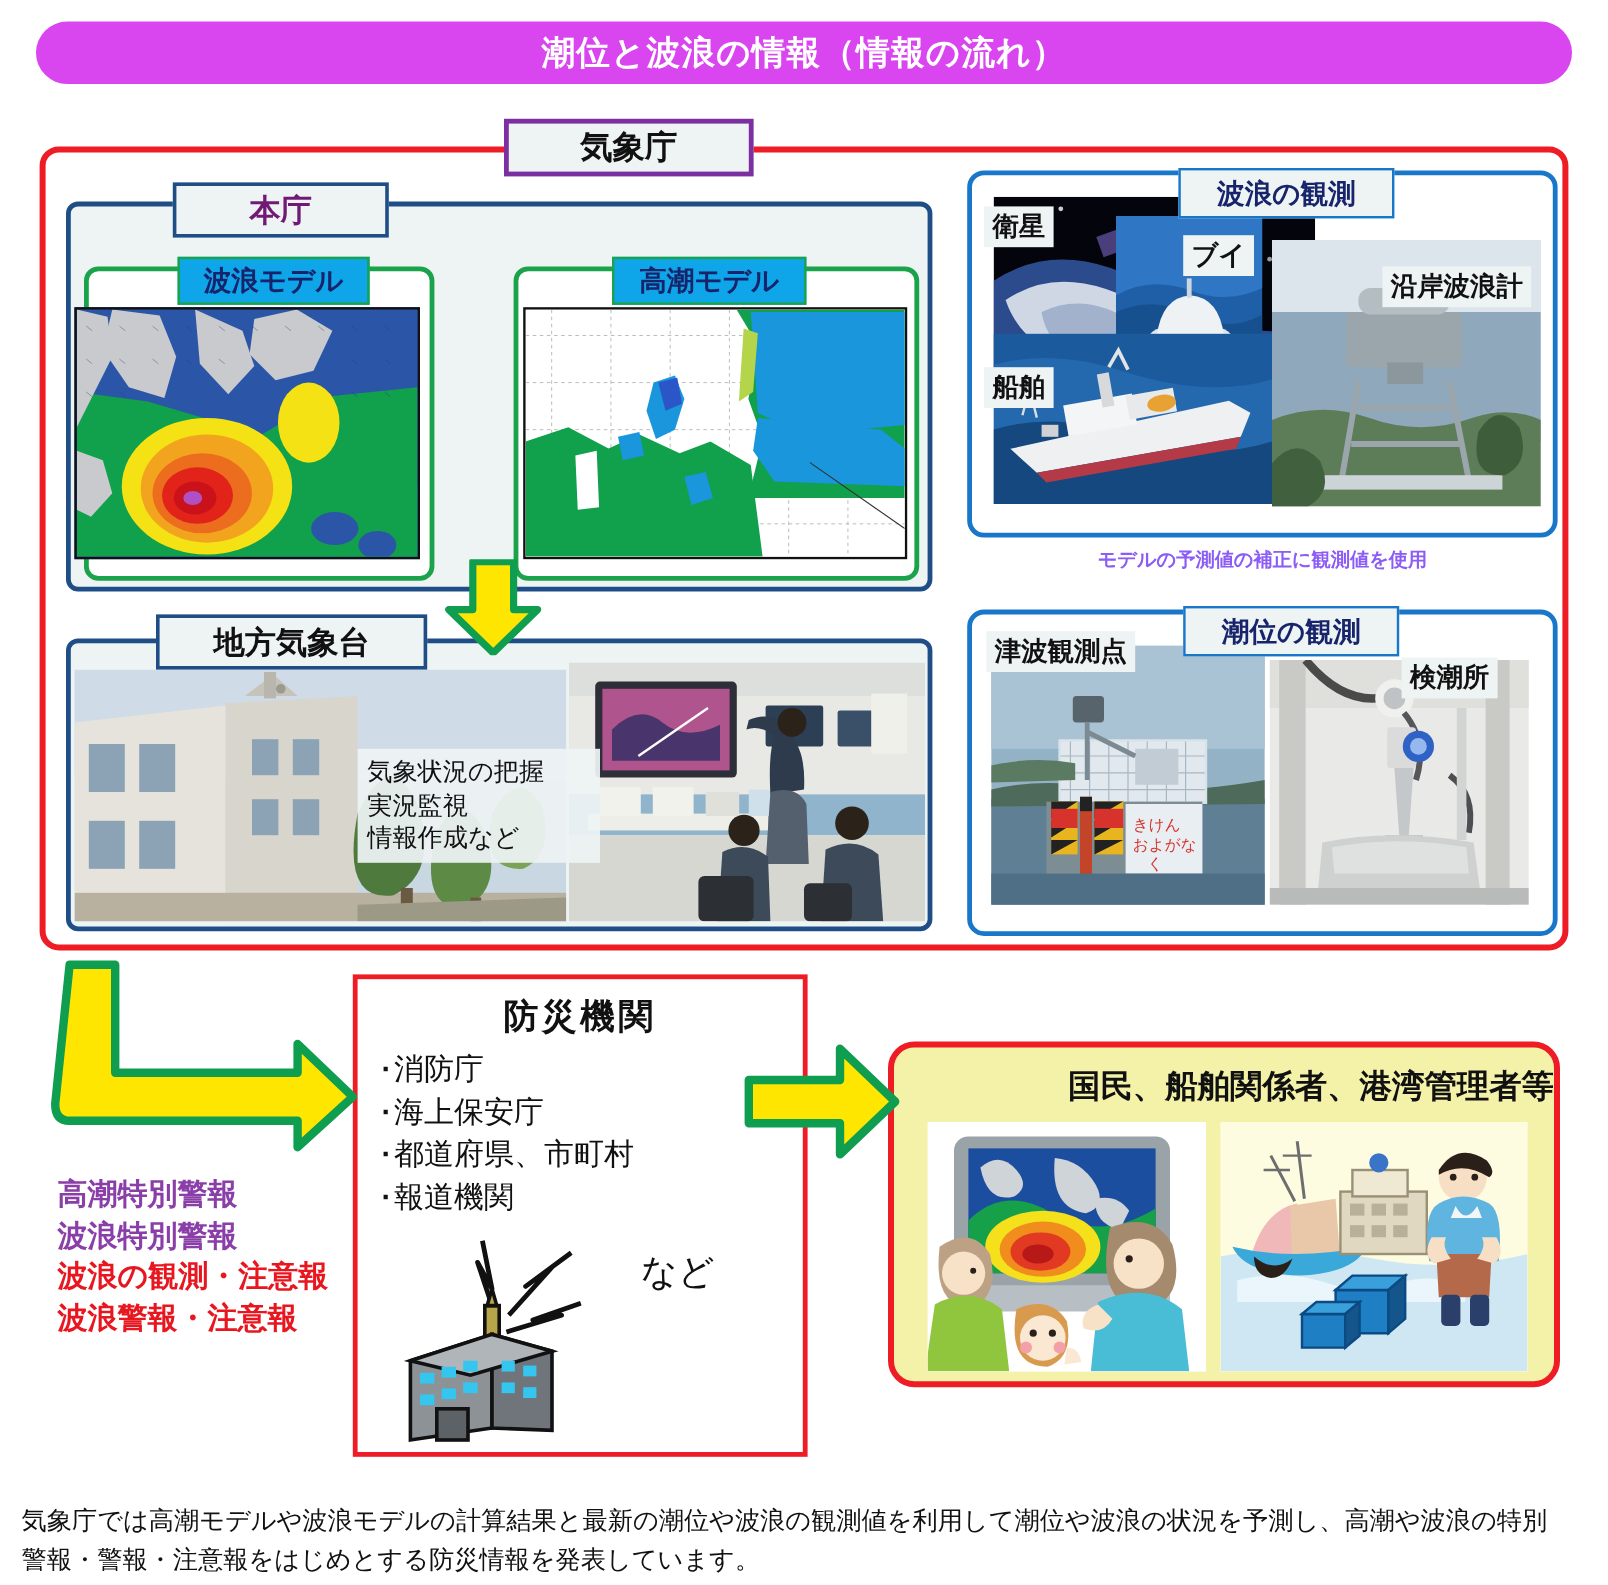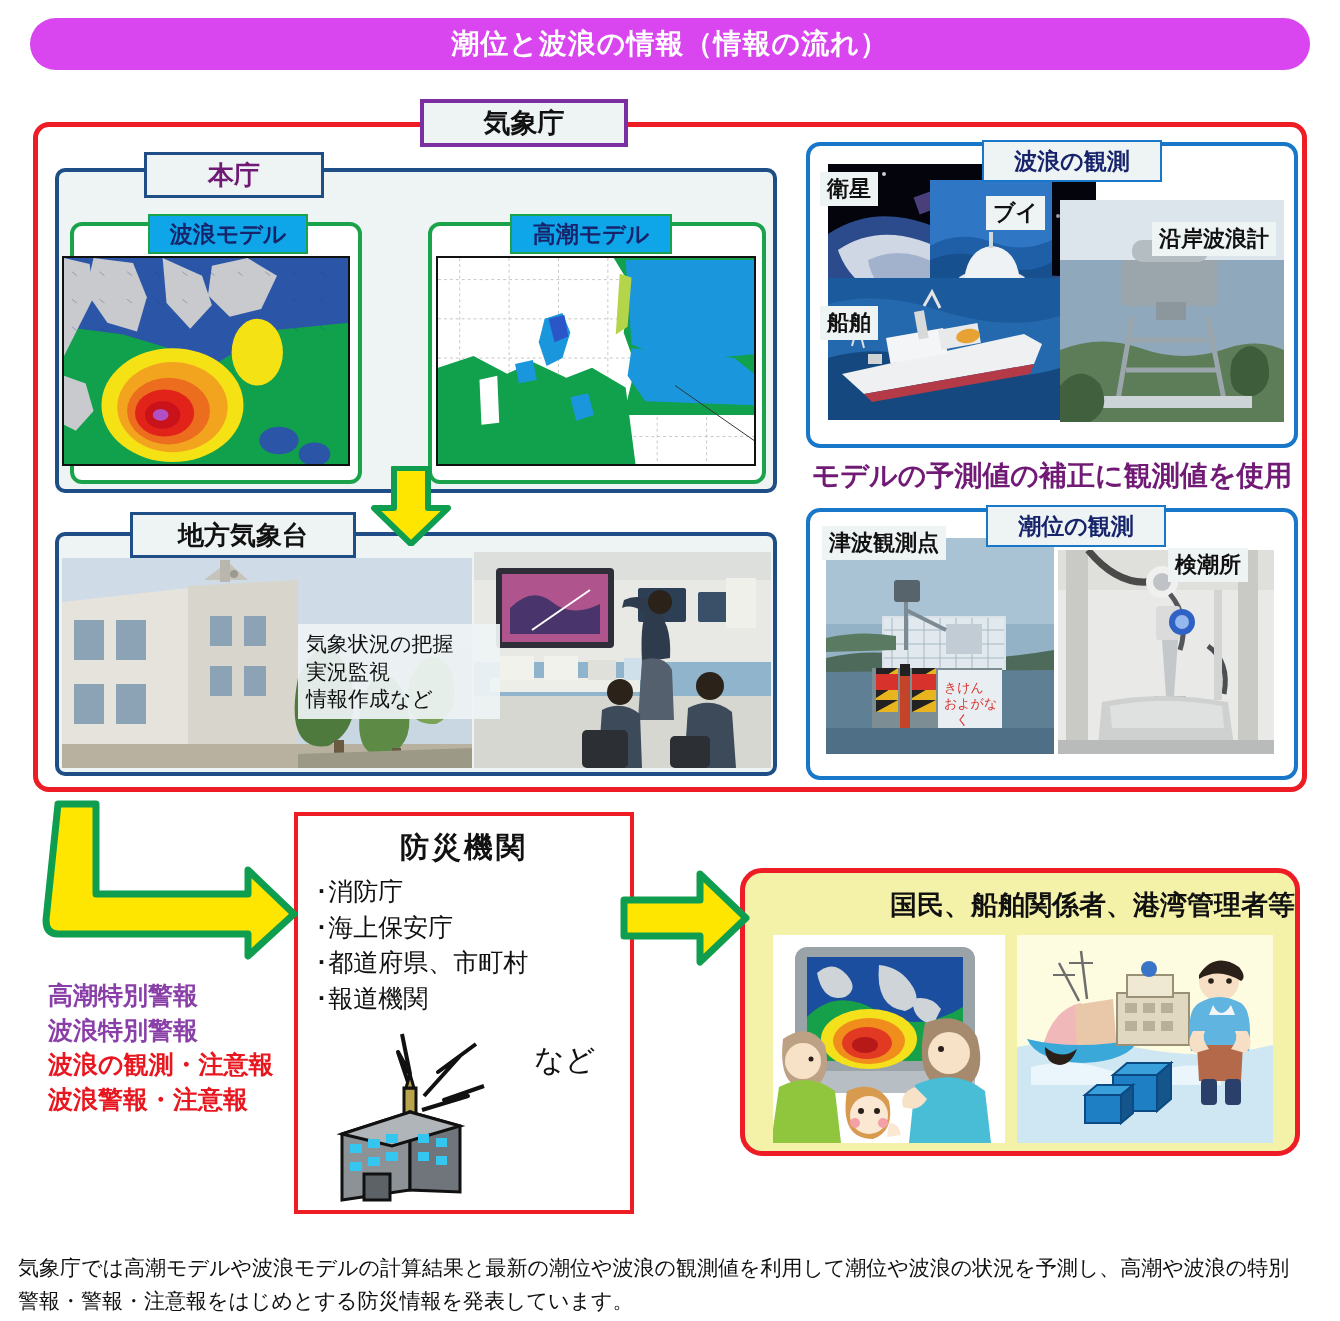--- a/index.html
+++ b/index.html
@@ -215,32 +215,32 @@
 
   #note-correction {
     position: absolute;
     left: 806px;
     top: 457px;
     width: 492px;
     text-align: center;
     z-index: 18;
   }
   #note-correction span {
-    font-size: 28px;
+    font-size: 16px;
     font-weight: bold;
-    color: #701a75;
+    color: #8b5cf6;
     white-space: nowrap;
   }
 
   
   #bousai-box {
     position: absolute;
     left: 294px;
     top: 812px;
-    width: 340px;
+    width: 379px;
     height: 402px;
     border: 4px solid #ee1c25;
     background: #ffffff;
     box-sizing: border-box;
   }
   #bousai-title {
     position: absolute;
     left: 0; right: 0;
     top: 12px;
     text-align: center;

